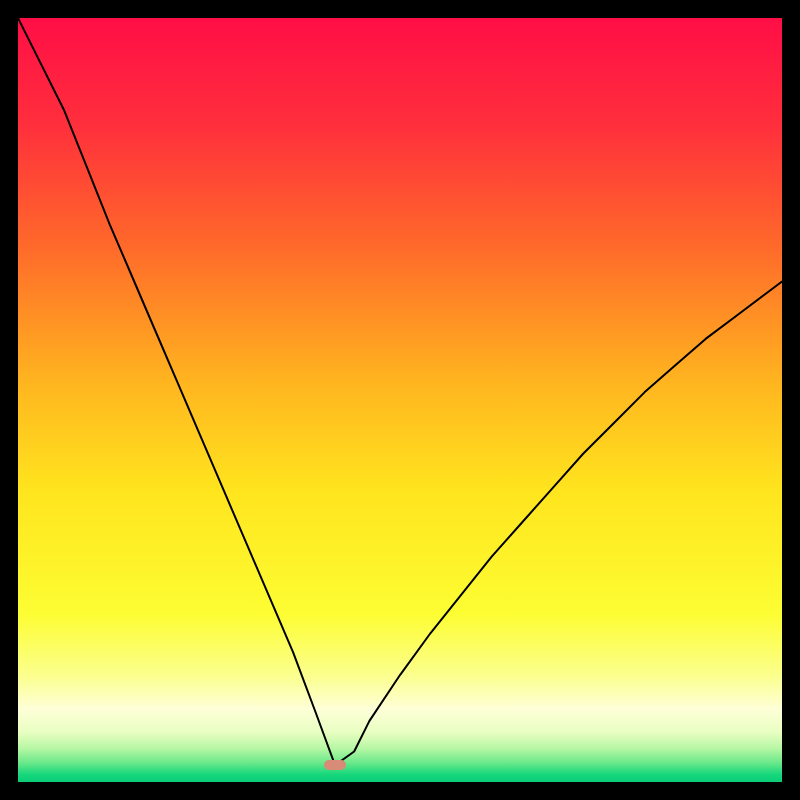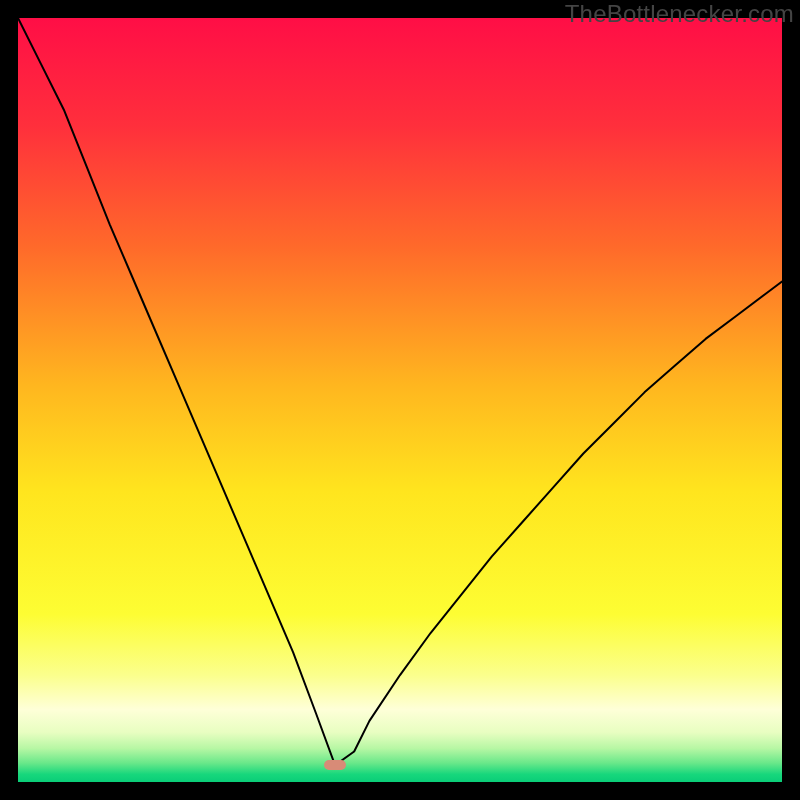--- a/index.html
+++ b/index.html
@@ -87,15 +87,14 @@
     </svg>
 
     <svg class="curve-svg" viewBox="0 0 100 100" preserveAspectRatio="none">
       <path id="curve-path" d="M0.00 0.00 L3.00 6.00 L6.00 12.00 L9.00 19.50 L12.00 27.00 L15.00 34.00 L18.00 41.00 L21.00 48.00 L24.00 55.00 L27.00 62.00 L30.00 69.00 L33.00 76.00 L36.00 83.00 L39.00 91.00 L41.50 97.80 L44.00 96.00 L46.00 92.00 L50.00 86.00 L54.00 80.50 L58.00 75.50 L62.00 70.50 L66.00 66.00 L70.00 61.50 L74.00 57.00 L78.00 53.00 L82.00 49.00 L86.00 45.50 L90.00 42.00 L94.00 39.00 L98.00 36.00 L100.00 34.50" fill="none" stroke="#000" stroke-width="0.262" stroke-linejoin="round" stroke-linecap="round"></path>
     </svg>
 
     <div class="marker" style="background: rgb(216, 139, 119); left: 41.5%; top: 97.8%;"></div>
 
   </div>
 
-  <div class="watermark">TheBottlenecker.com</div>
 
 </div>
 
 </body></html>

